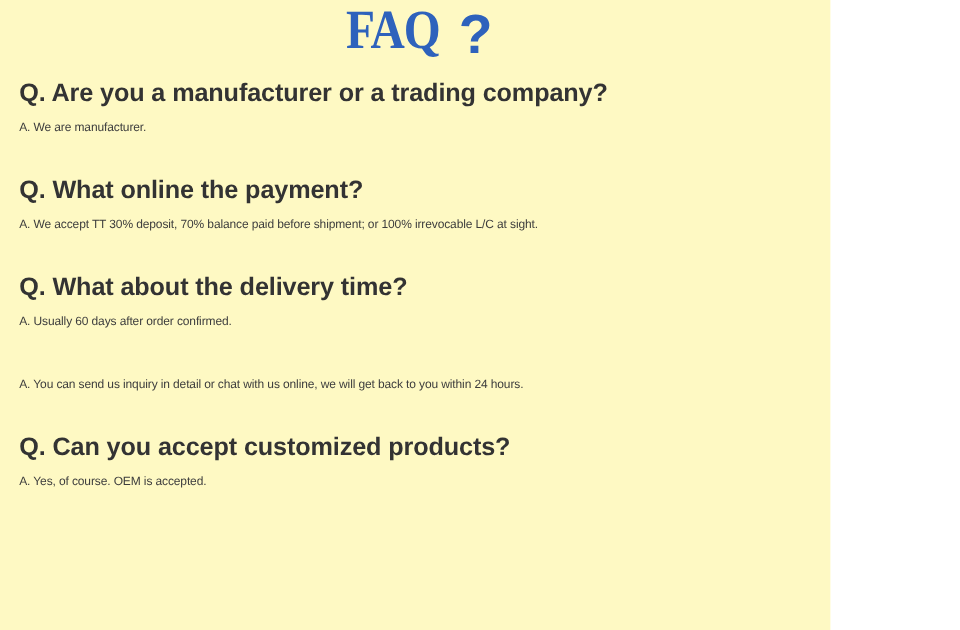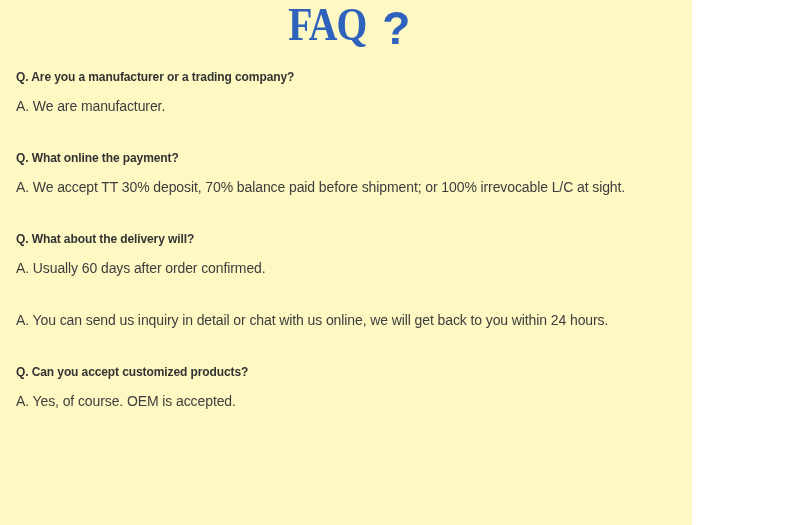--- a/index.html
+++ b/index.html
@@ -63,30 +63,30 @@
   }
 
   .faq-item {
     margin-bottom: 23px;
   }
   .faq-item:last-child {
     margin-bottom: 0;
   }
 
   .faq-q {
-    font-size: 12px;
+    font-size: 21px;
     font-weight: bold;
     color: #333333;
     line-height: 29px;
     margin: 0;
     letter-spacing: -0.1px;
   }
 
   .faq-a {
-    font-size: 14px;
+    font-size: 10px;
     font-weight: normal;
     color: #3d3d3d;
     line-height: 29px;
     margin: 0;
     letter-spacing: -0.1px;
   }
 </style>
 </head>
 <body>
 
@@ -102,21 +102,21 @@
       <p class="faq-q">Q. Are you a manufacturer or a trading company?</p>
       <p class="faq-a">A. We are manufacturer.</p>
     </div>
 
     <div class="faq-item">
       <p class="faq-q">Q. What online the payment?</p>
       <p class="faq-a">A. We accept TT 30% deposit, 70% balance paid before shipment; or 100% irrevocable L/C at sight.</p>
     </div>
 
     <div class="faq-item">
-      <p class="faq-q">Q. What about the delivery will?</p>
+      <p class="faq-q">Q. What about the delivery time?</p>
       <p class="faq-a">A. Usually 60 days after order confirmed.</p>
     </div>
 
 
     <div class="faq-item">
       <p class="faq-a">A. You can send us inquiry in detail or chat with us online, we will get back to you within 24 hours.</p>
     </div>
 
     <div class="faq-item">
       <p class="faq-q">Q. Can you accept customized products?</p>

